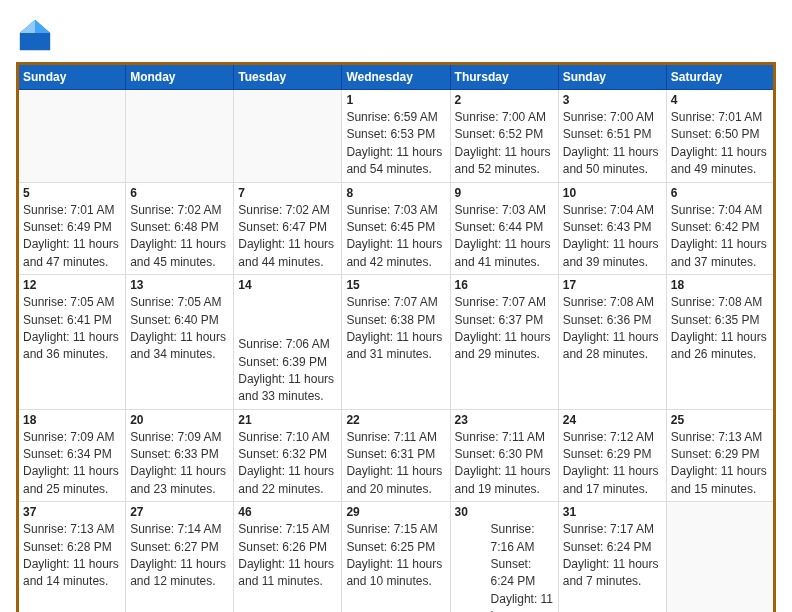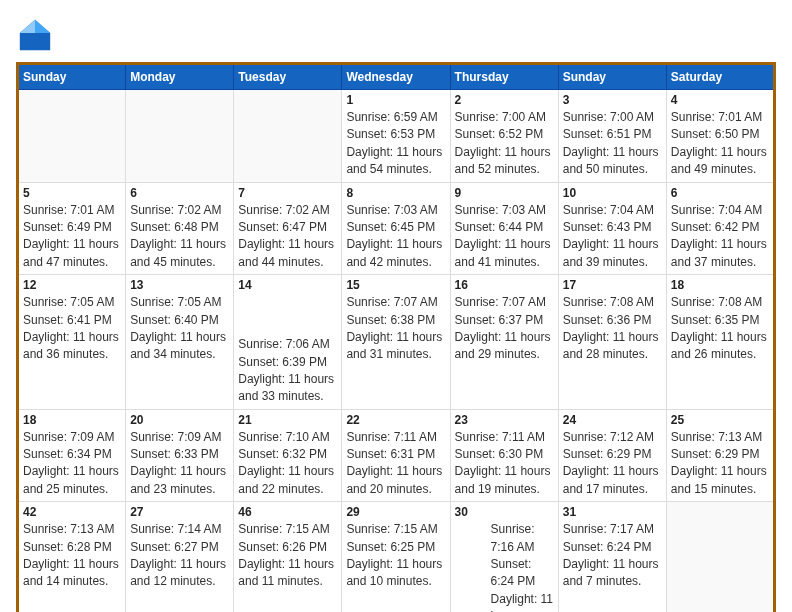--- a/index.html
+++ b/index.html
@@ -308,21 +308,21 @@
           <td>
             <span class="day-num">25</span>
             <div class="day-info" style="white-space: pre-line;">Sunrise: 7:13 AM
 Sunset: 6:29 PM
 Daylight: 11 hours
 and 15 minutes.</div>
           </td>
         </tr>
         <tr>
           <td>
-            <span class="day-num">42</span>
+            <span class="day-num">37</span>
             <div class="day-info" style="white-space: pre-line;">Sunrise: 7:13 AM
 Sunset: 6:28 PM
 Daylight: 11 hours
 and 14 minutes.</div>
           </td>
           <td>
             <span class="day-num">27</span>
             <div class="day-info" style="white-space: pre-line;">Sunrise: 7:14 AM
 Sunset: 6:27 PM
 Daylight: 11 hours

